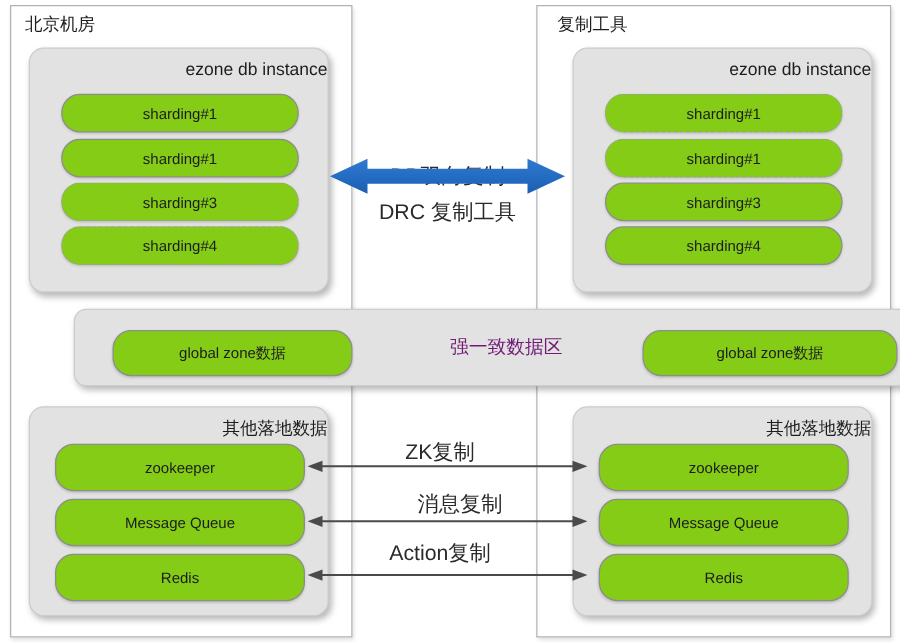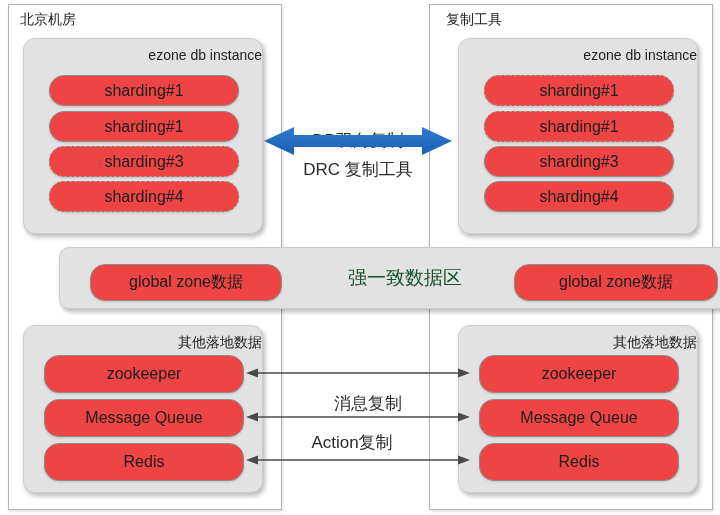--- a/index.html
+++ b/index.html
@@ -5,30 +5,30 @@
   html,body{margin:0;padding:0;background:#ffffff;}
   #stage{
     position:relative;width:720px;height:515px;background:#ffffff;overflow:hidden;
     font-family:"Liberation Sans","DejaVu Sans",sans-serif;color:#262626;
   }
   .dc-box{position:absolute;background:#ffffff;border:1px solid #b2b2b2;box-shadow:1px 2px 3px rgba(0,0,0,0.12);}
   .dc-title{position:absolute;font-size:14px;color:#1d1d1d;white-space:nowrap;}
   .panel{position:absolute;background:#e2e2e2;border:1px solid #cccccc;border-radius:12px;box-shadow:2px 3px 5px rgba(0,0,0,0.28);}
   .panel-title{position:absolute;top:8px;left:0;right:0;text-align:right;font-size:14px;color:#1d1d1d;}
   .row{
-    position:absolute;background:#ef4444;border:1px solid #8d8d8d;border-radius:15px;
-    display:flex;align-items:center;justify-content:center;font-size:16px;color:#1d1d1d;
+    position:absolute;background:#84cc16;border:1px solid #8d8d8d;border-radius:15px;
+    display:flex;align-items:center;justify-content:center;font-size:12px;color:#1d1d1d;
     box-shadow:0 1px 2px rgba(0,0,0,0.15);
   }
   .row.dashed{border:1px dashed #9f9f9f;}
   .shard{left:25px;width:188px;height:29px;}
   .land{left:20px;width:198px;height:36px;}
   .gz{top:16px;height:35px;}
   .mid-label{position:absolute;text-align:center;font-size:17px;color:#2a2a2a;line-height:20px;white-space:nowrap;}
-  .band-label{position:absolute;text-align:center;font-size:19px;color:#14532d;line-height:20px;}
+  .band-label{position:absolute;text-align:center;font-size:15px;color:#701a75;line-height:20px;}
   .arrow-svg{position:absolute;}
 </style>
 </head>
 <body>
 
 <div id="stage">
 
   <div class="dc-box" style="left:8px;top:4px;width:272px;height:504px;"></div>
   <div class="dc-box" style="left:429px;top:4px;width:282px;height:504px;"></div>
 
@@ -78,20 +78,21 @@
     <div class="row land" style="top:117px;">Redis</div>
   </div>
 
   <div class="panel" style="left:458px;top:325px;width:238px;height:166px;">
     <div class="panel-title">其他落地数据</div>
     <div class="row land" style="top:29px;">zookeeper</div>
     <div class="row land" style="top:73px;">Message Queue</div>
     <div class="row land" style="top:117px;">Redis</div>
   </div>
 
+  <div class="mid-label" style="left:264px;top:352px;width:176px;line-height:19px;">ZK复制</div>
   <div class="mid-label" style="left:280px;top:394px;width:176px;line-height:19px;">消息复制</div>
   <div class="mid-label" style="left:264px;top:433px;width:176px;line-height:19px;">Action复制</div>
 
   <svg class="arrow-svg" style="left:246px;top:367px;" width="224" height="12" viewBox="0 0 224 12">
     <line x1="9" y1="6" x2="215" y2="6" stroke="#4a4a4a" stroke-width="1.5"></line>
     <polygon points="0,6 12,1.5 12,10.5" fill="#4a4a4a"></polygon>
     <polygon points="224,6 212,1.5 212,10.5" fill="#4a4a4a"></polygon>
   </svg>
   <svg class="arrow-svg" style="left:246px;top:411px;" width="224" height="12" viewBox="0 0 224 12">
     <line x1="9" y1="6" x2="215" y2="6" stroke="#4a4a4a" stroke-width="1.5"></line>

